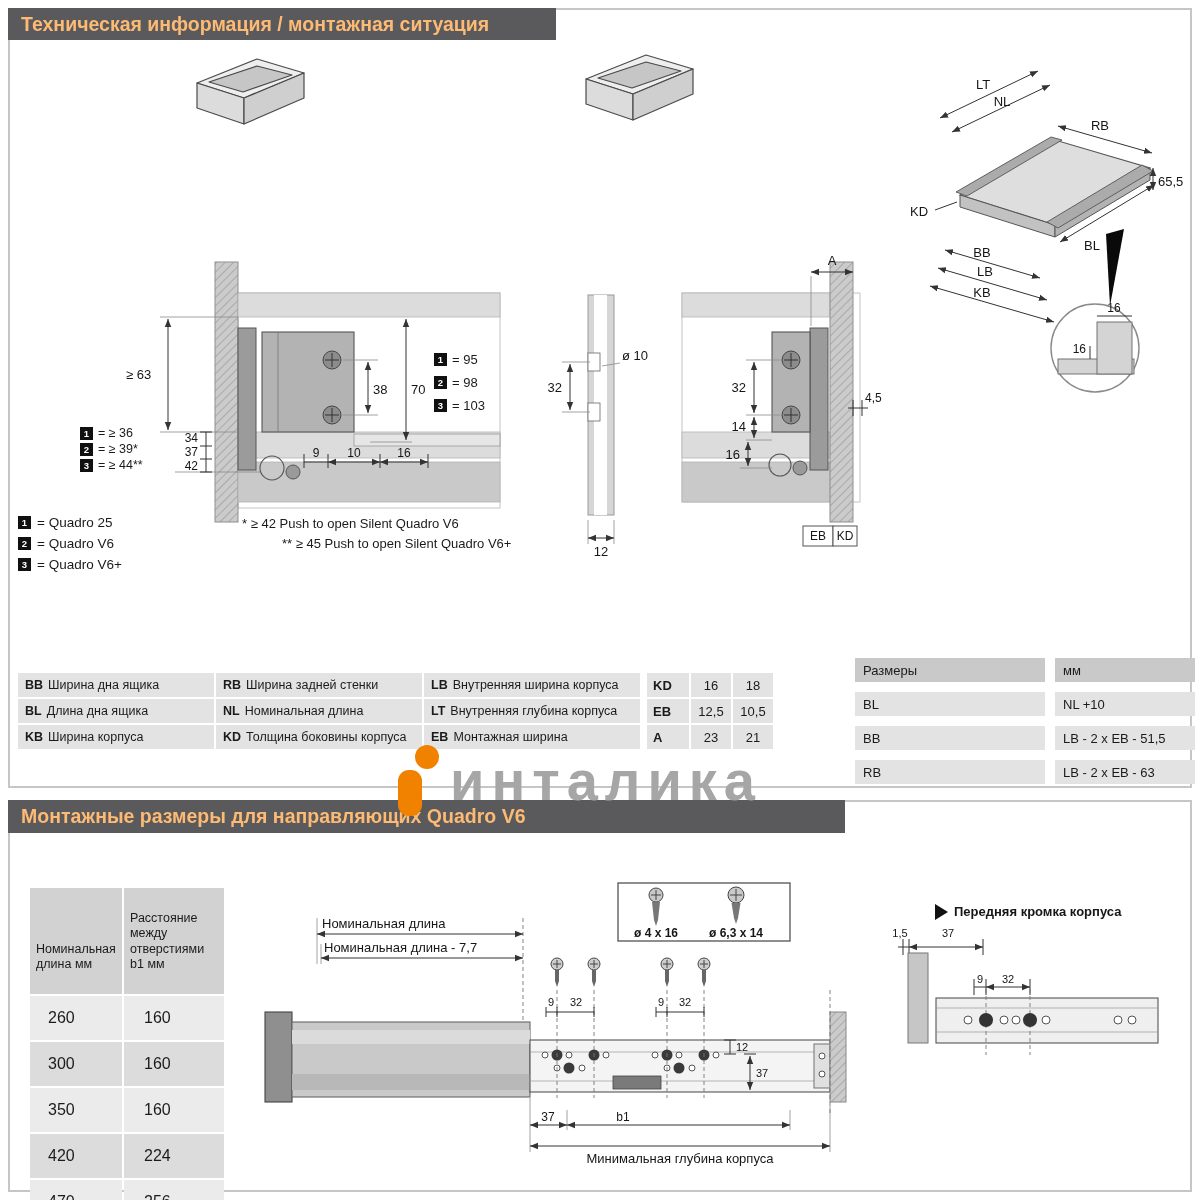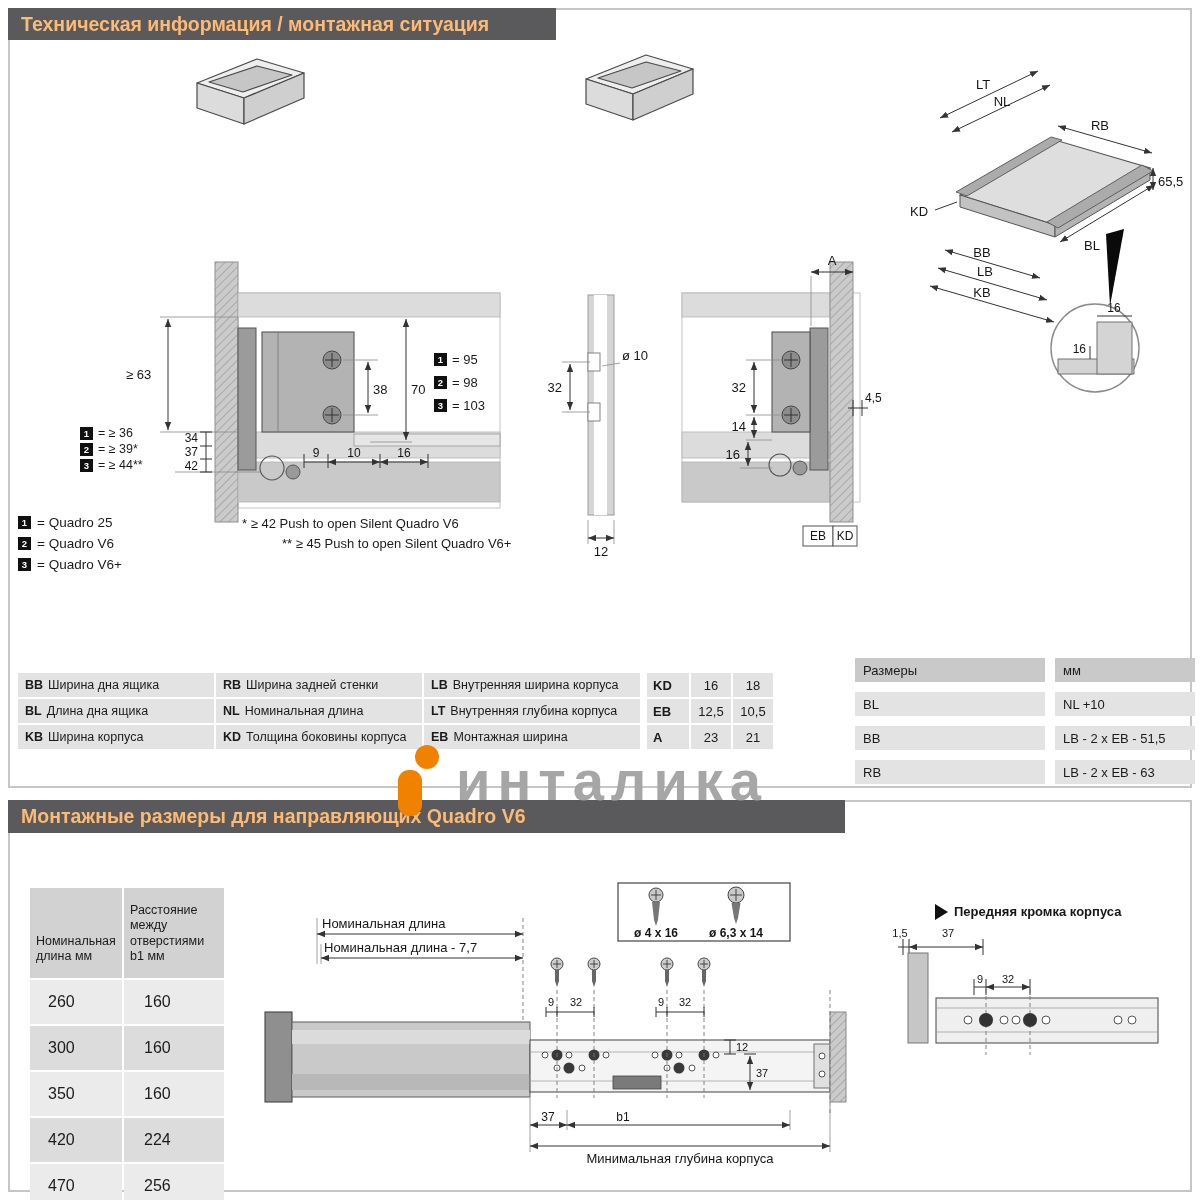--- a/index.html
+++ b/index.html
@@ -24,31 +24,31 @@
   .kd-table{display:grid;grid-template-columns:42px 40px 40px;gap:2px}
   .kcell{background:#e3e3e3;height:24px;display:flex;align-items:center;justify-content:center;font-size:13px}
   .kcell.key{justify-content:flex-start;padding-left:6px;font-weight:bold}
 
   .size-table{display:grid;grid-template-columns:190px 140px;gap:10px}
   .shead{background:#c9c9c9;height:24px;display:flex;align-items:center;padding-left:8px;font-size:13px}
   .scell{background:#e3e3e3;height:24px;display:flex;align-items:center;padding-left:8px;font-size:13px}
 
   .len-table{display:grid;grid-template-columns:92px 100px;gap:2px}
   .lhead{background:#d2d2d2;min-height:64px;display:flex;align-items:flex-end;
-         padding:13px 6px;font-size:12.5px;line-height:1.25}
+         padding:21px 6px;font-size:12.5px;line-height:1.25}
   .lcell{height:44px;display:flex;align-items:center;font-size:16px}
   .lcell.c1{padding-left:18px}
   .lcell.c2{padding-left:20px}
   .rowA{background:#ebebeb}
   .rowB{background:#dcdcdc}
 
   .note-title{font-weight:bold;font-size:15px;margin-bottom:7px}
   .note-line{font-size:14.5px;line-height:22px}
 
-  .watermark{position:absolute;left:388px;top:744px;display:flex;align-items:center;gap:14px;z-index:5}
+  .watermark{position:absolute;left:388px;top:744px;display:flex;align-items:center;gap:8px;z-index:5}
   .wm-text{font-size:56px;font-weight:bold;color:#a6a6a6;letter-spacing:7px}
 
   svg text{font-family:"Liberation Sans",sans-serif;font-size:13px;fill:#161616}
   svg text.sm{font-size:11px}
   svg text.md{font-size:12px}
   svg text.bold{font-weight:bold}
   .ln{stroke:#333;stroke-width:1;fill:none}
   .ext{stroke:#8a8a8a;stroke-width:0.8;fill:none}
   .dsh{stroke:#777;stroke-width:0.9;stroke-dasharray:4 3;fill:none}
   .frame{stroke:#c4c4c4;stroke-width:1;fill:none}

